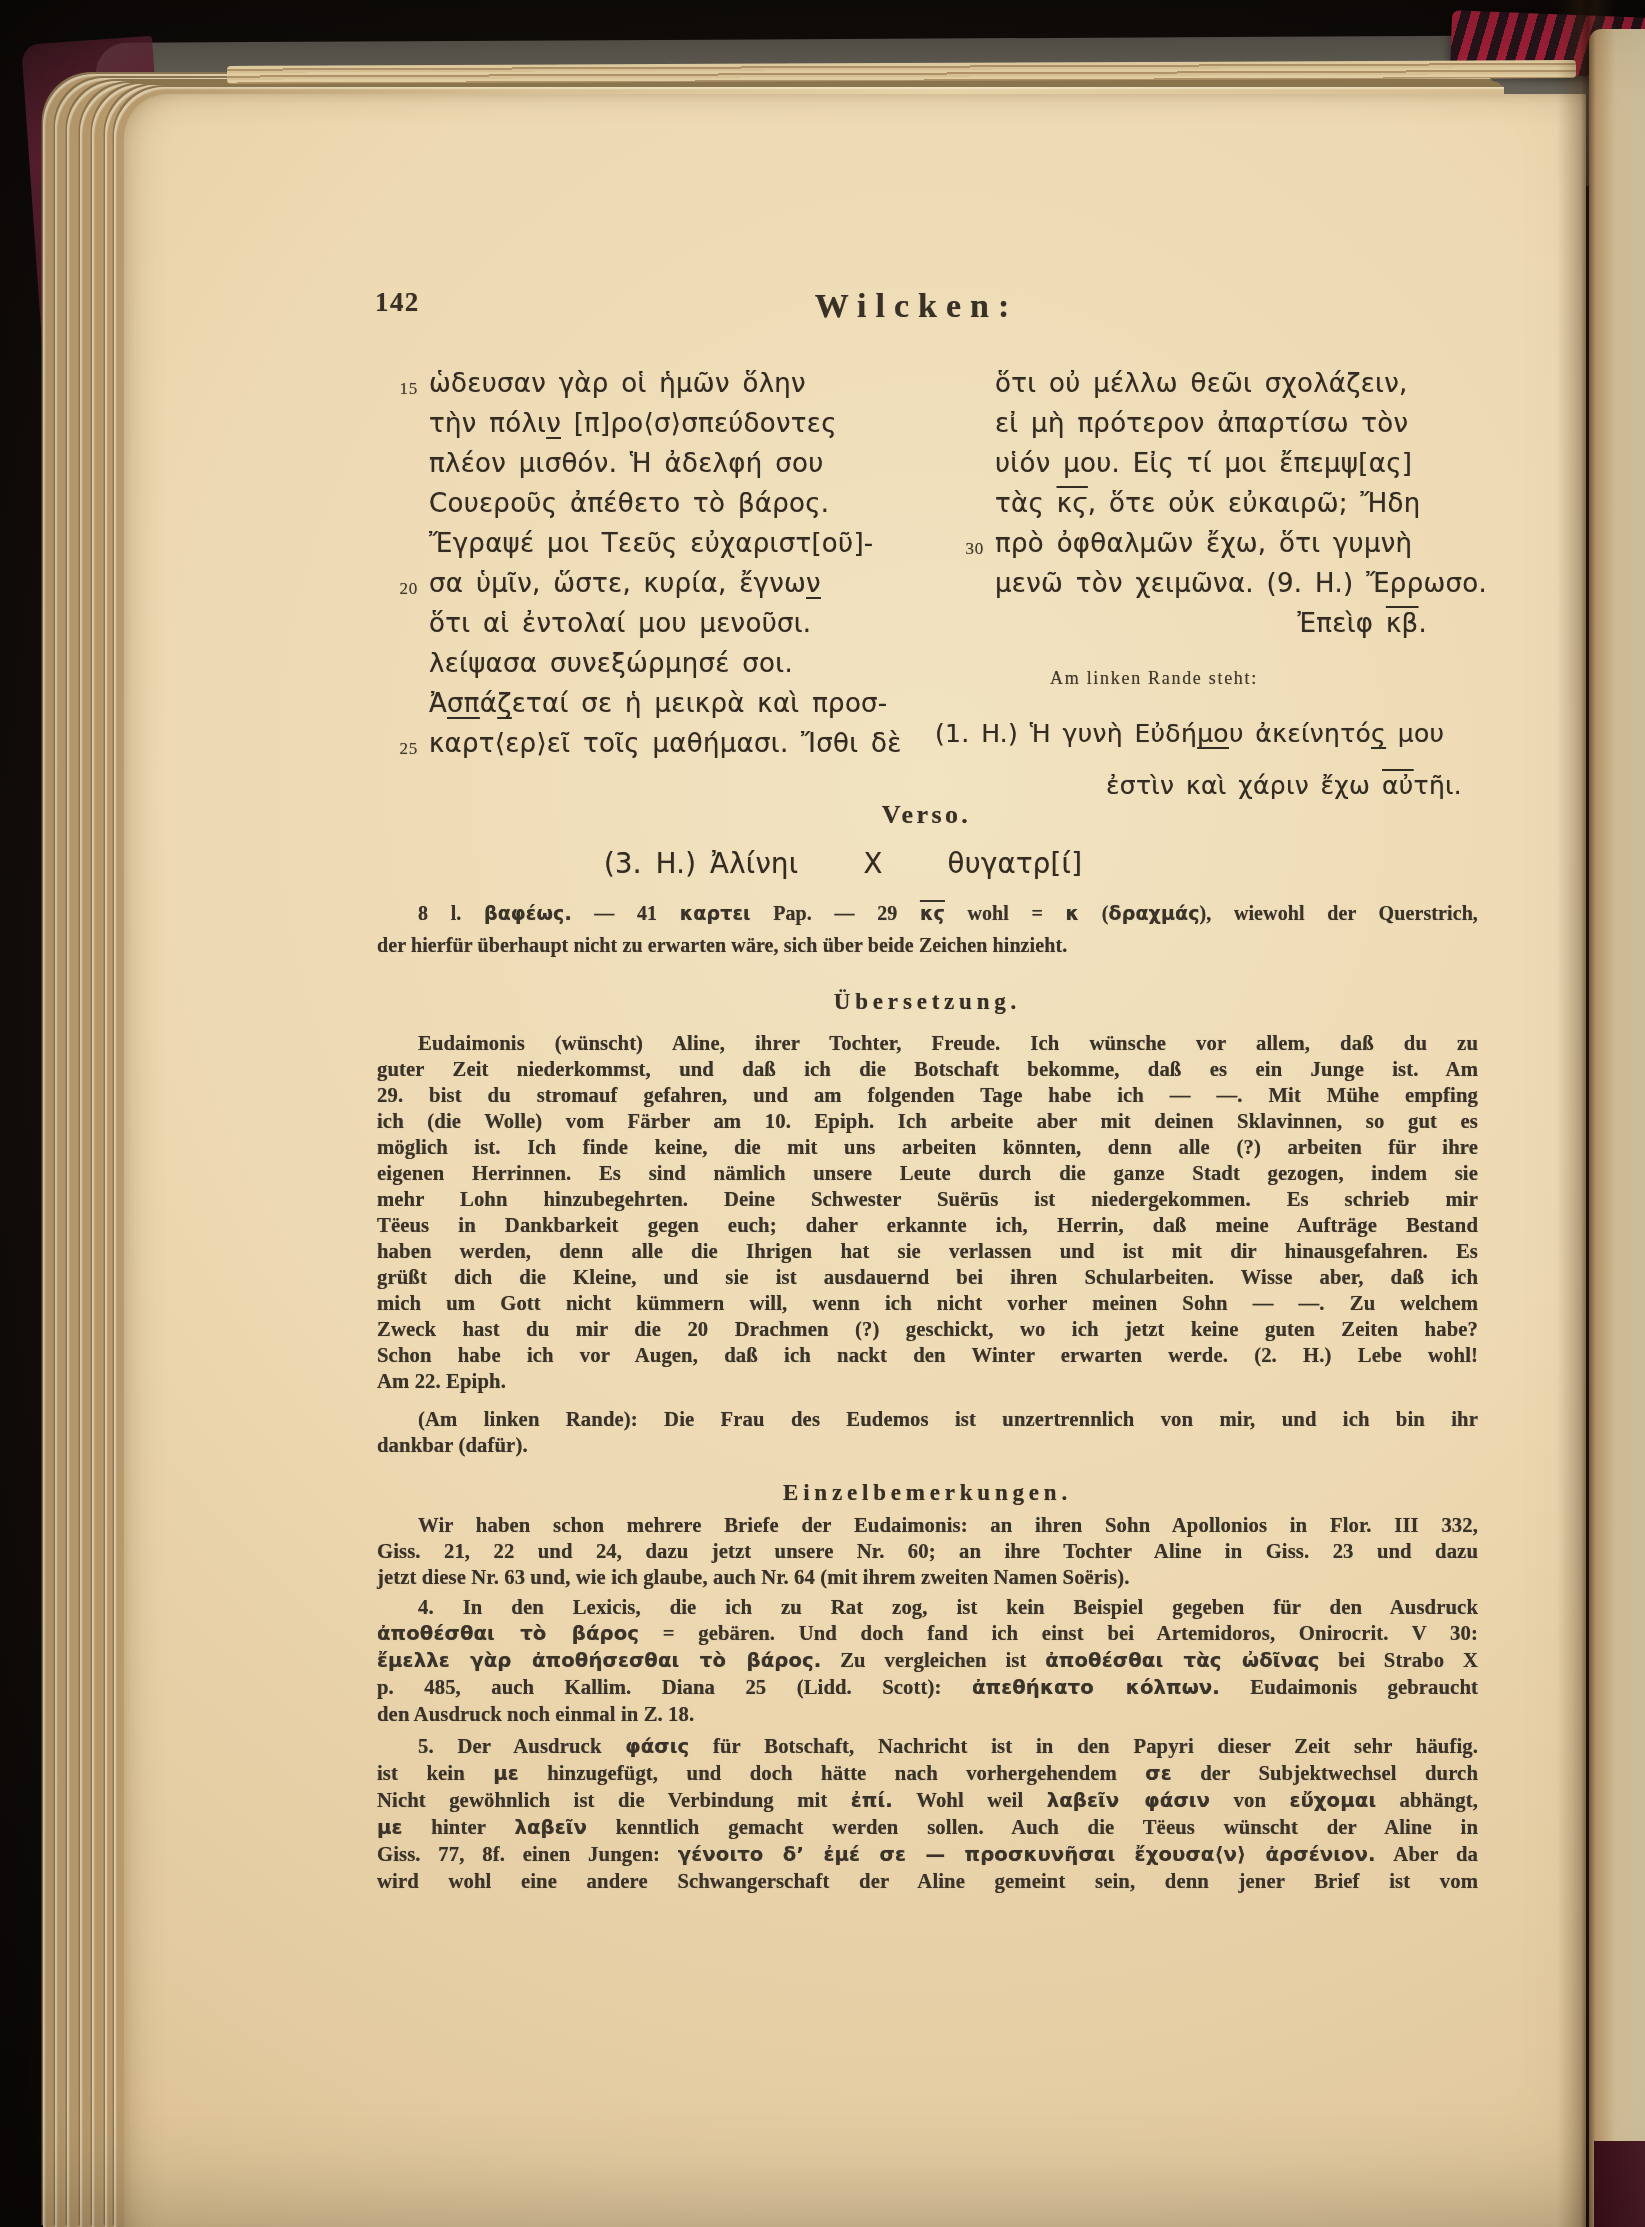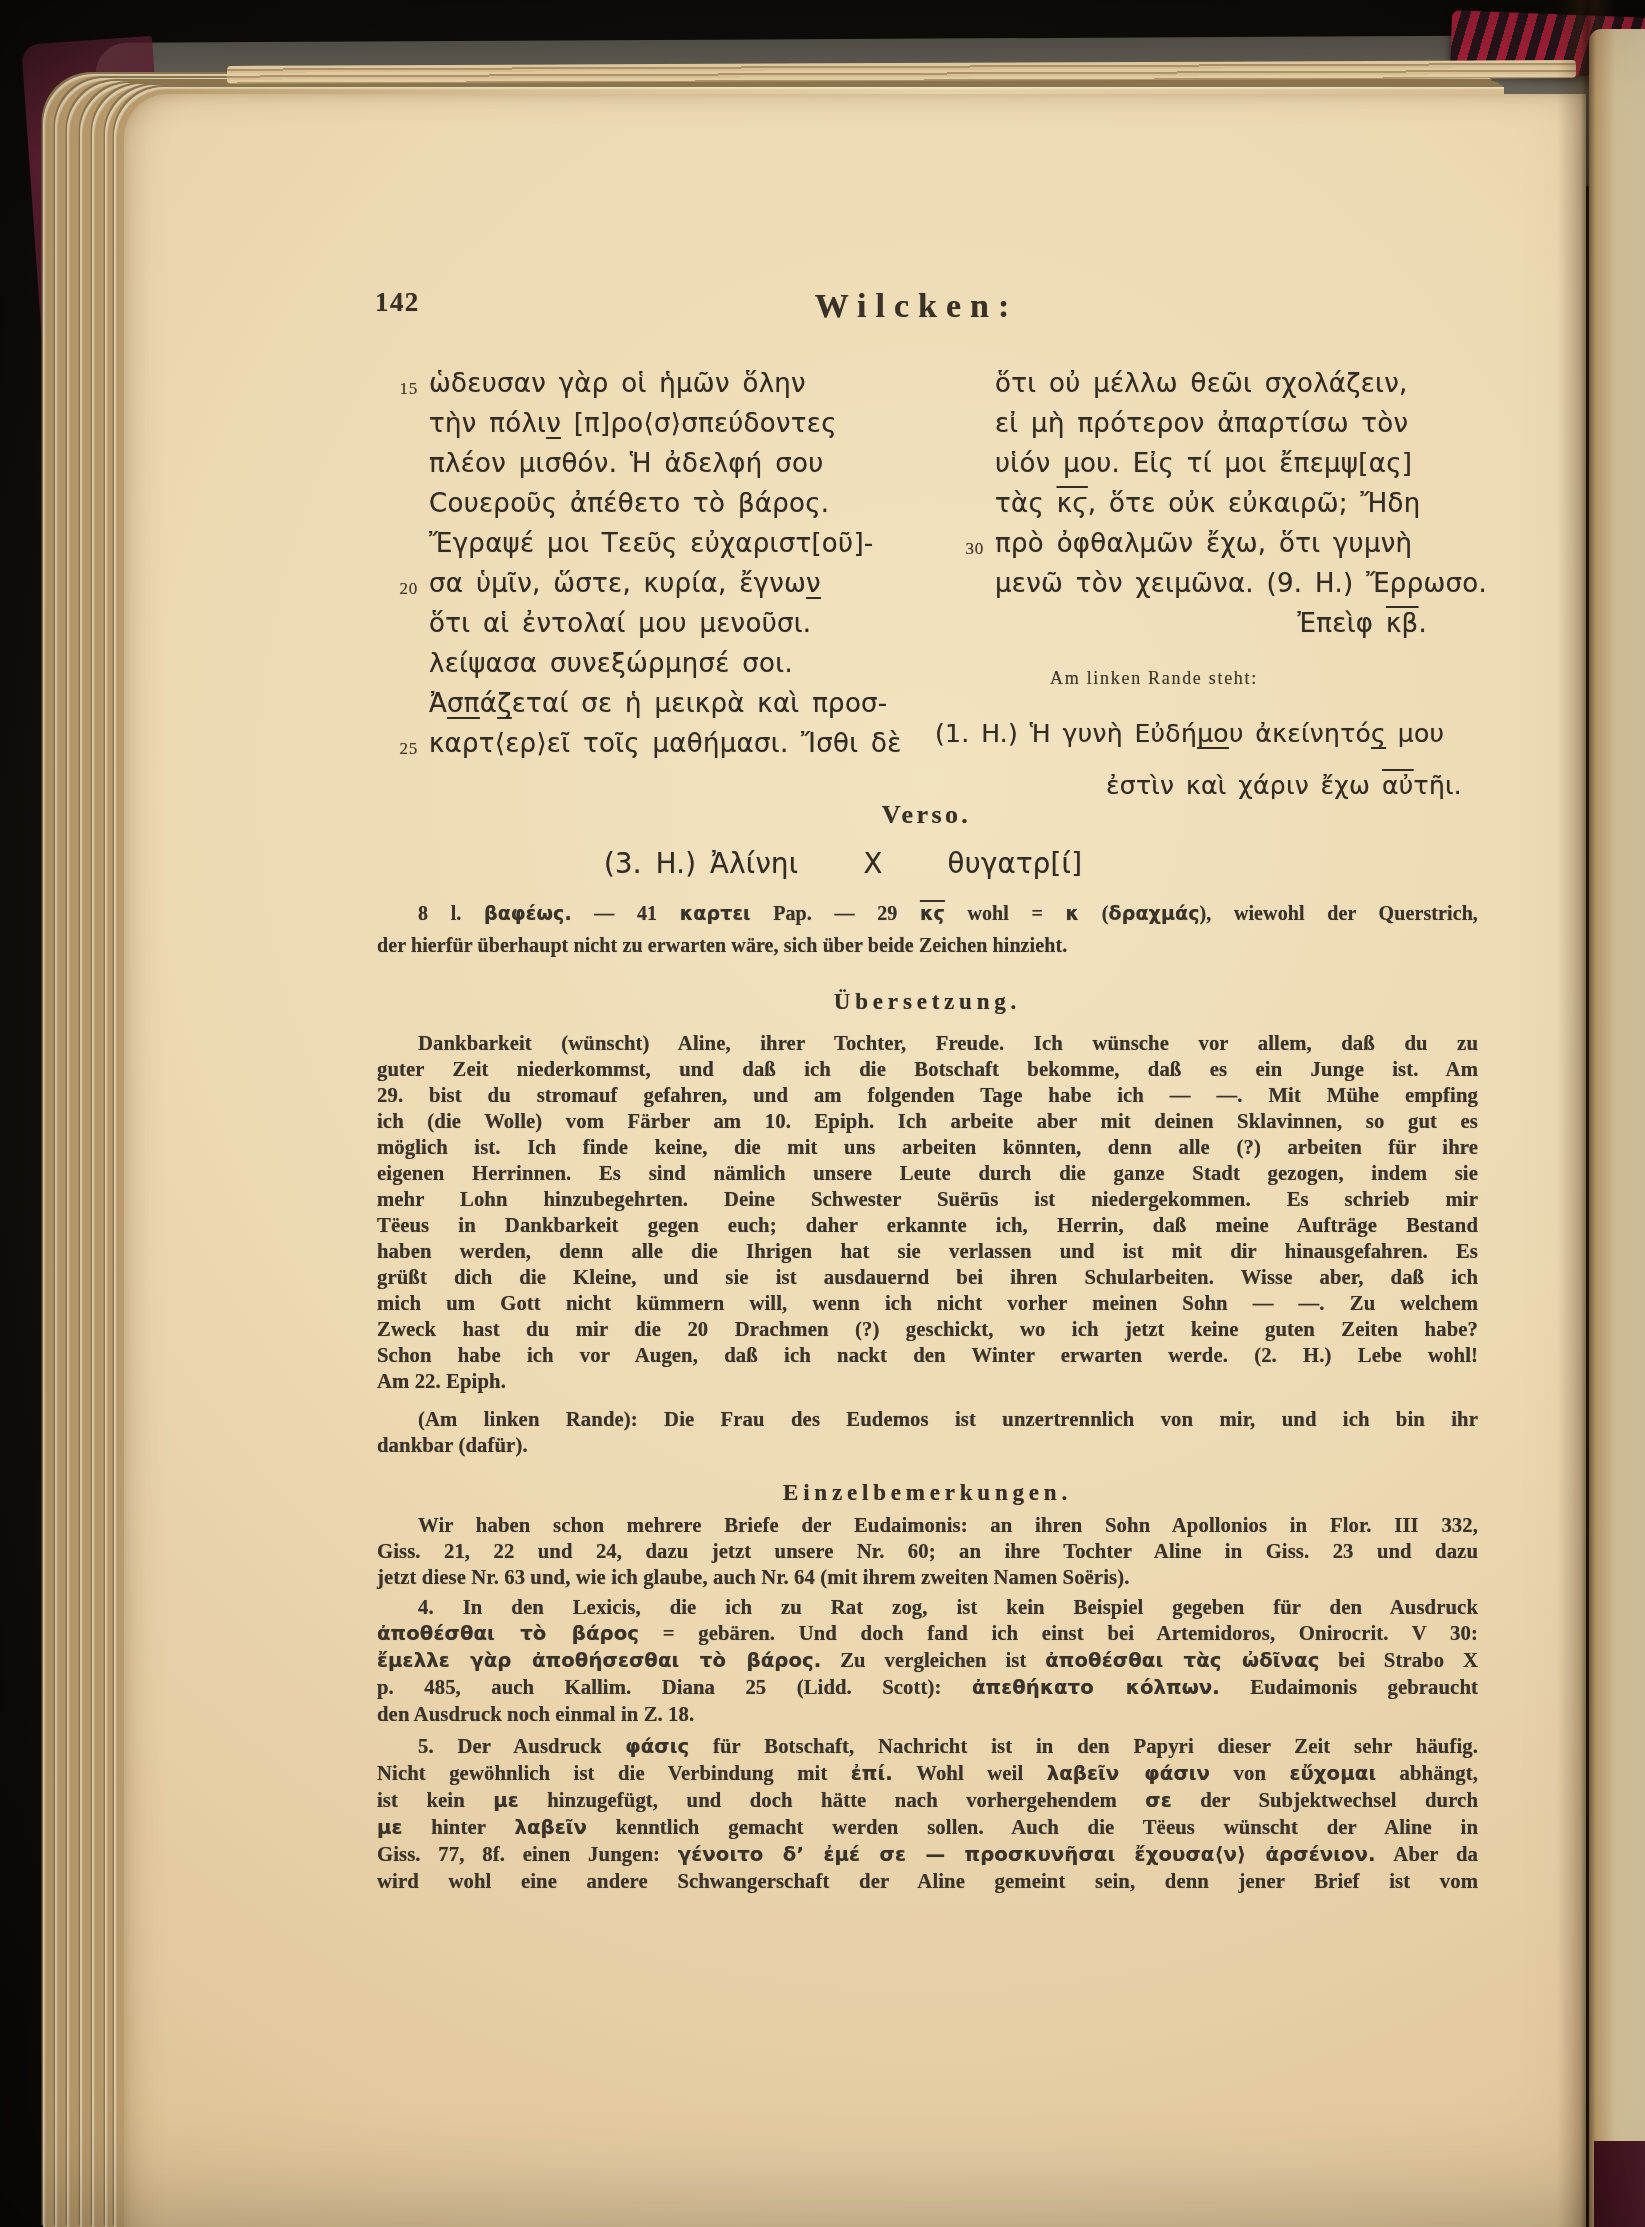--- a/index.html
+++ b/index.html
@@ -147,21 +147,21 @@
         <div class="tl" style="padding-left: 227px;"><span>(3. H.) Ἀλίνηι</span><span class="pad">Χ</span><span class="pad">θυγατρ[ί]</span></div>
       </div>
 
     <div class="abs ink" id="apparatus" style="position:absolute;left:253px;top:803px;">
         <div class="tl just" style="padding-left: 41px;"><span>8 l. </span><span class="gk">βαφέως.</span><span> — 41 </span><span class="gk">καρτει</span><span> Pap. — 29 </span><span class="gk ol">κϛ</span><span> wohl = </span><span class="gk">κ</span><span> (</span><span class="gk">δραχμάς</span><span>), wiewohl der Querstrich,</span></div>
         <div class="tl"><span>der hierfür überhaupt nicht zu erwarten wäre, sich über beide Zeichen hinzieht.</span></div>
       </div>
 
     <div class="abs ink heading" id="uebersetzung-head" style="position:absolute;left:253px;top:895px;">Übersetzung.</div>
     <div class="abs ink bodyblk" id="translation" style="left:253px;top:936px;">
-        <div class="tl just" style="padding-left: 41px;"><span>Dankbarkeit (wünscht) Aline, ihrer Tochter, Freude.  Ich wünsche vor allem, daß du zu</span></div>
+        <div class="tl just" style="padding-left: 41px;"><span>Eudaimonis (wünscht) Aline, ihrer Tochter, Freude.  Ich wünsche vor allem, daß du zu</span></div>
         <div class="tl just"><span>guter Zeit niederkommst, und daß ich die Botschaft bekomme, daß es ein Junge ist.  Am</span></div>
         <div class="tl just"><span>29. bist du stromauf gefahren, und am folgenden Tage habe ich — —.  Mit Mühe empfing</span></div>
         <div class="tl just"><span>ich (die Wolle) vom Färber am 10. Epiph.  Ich arbeite aber mit deinen Sklavinnen, so gut es</span></div>
         <div class="tl just"><span>möglich ist.  Ich finde keine, die mit uns arbeiten könnten, denn alle (?) arbeiten für ihre</span></div>
         <div class="tl just"><span>eigenen Herrinnen.  Es sind nämlich unsere Leute durch die ganze Stadt gezogen, indem sie</span></div>
         <div class="tl just"><span>mehr Lohn hinzubegehrten.  Deine Schwester Suërūs ist niedergekommen.  Es schrieb mir</span></div>
         <div class="tl just"><span>Tëeus in Dankbarkeit gegen euch; daher erkannte ich, Herrin, daß meine Aufträge Bestand</span></div>
         <div class="tl just"><span>haben werden, denn alle die Ihrigen hat sie verlassen und ist mit dir hinausgefahren.  Es</span></div>
         <div class="tl just"><span>grüßt dich die Kleine, und sie ist ausdauernd bei ihren Schularbeiten.  Wisse aber, daß ich</span></div>
         <div class="tl just"><span>mich um Gott nicht kümmern will, wenn ich nicht vorher meinen Sohn — —.  Zu welchem</span></div>
@@ -176,22 +176,22 @@
     <div class="abs ink bodyblk" id="commentary" style="left:253px;top:1418px;">
         <div class="tl just" style="padding-left: 41px;"><span>Wir haben schon mehrere Briefe der Eudaimonis: an ihren Sohn Apollonios in Flor. III 332,</span></div>
         <div class="tl just"><span>Giss. 21, 22 und 24, dazu jetzt unsere Nr. 60; an ihre Tochter Aline in Giss. 23 und dazu</span></div>
         <div class="tl"><span>jetzt diese Nr. 63 und, wie ich glaube, auch Nr. 64 (mit ihrem zweiten Namen Soëris).</span></div>
         <div class="tl just" style="margin-top: 4.1px; padding-left: 41px;"><span>4.  In den Lexicis, die ich zu Rat zog, ist kein Beispiel gegeben für den Ausdruck</span></div>
         <div class="tl just"><span class="gk">ἀποθέσθαι τὸ βάρος</span><span> = gebären.  Und doch fand ich einst bei Artemidoros, Onirocrit. V 30:</span></div>
         <div class="tl just"><span class="gk">ἔμελλε γὰρ ἀποθήσεσθαι τὸ βάρος.</span><span>  Zu vergleichen ist </span><span class="gk">ἀποθέσθαι τὰς ὠδῖνας</span><span> bei Strabo X</span></div>
         <div class="tl just"><span>p. 485, auch Kallim. Diana 25 (Lidd. Scott):  </span><span class="gk">ἀπεθήκατο κόλπων.</span><span>  Eudaimonis gebraucht</span></div>
         <div class="tl"><span>den Ausdruck noch einmal in Z. 18.</span></div>
         <div class="tl just" style="margin-top: 6.2px; padding-left: 41px;"><span>5.  Der Ausdruck </span><span class="gk">φάσις</span><span> für Botschaft, Nachricht ist in den Papyri dieser Zeit sehr häufig.</span></div>
+        <div class="tl just"><span>ist kein </span><span class="gk">με</span><span> hinzugefügt, und doch hätte nach vorhergehendem </span><span class="gk">σε</span><span> der Subjektwechsel durch</span></div>
         <div class="tl just"><span>Nicht gewöhnlich ist die Verbindung mit </span><span class="gk">ἐπί.</span><span> Wohl weil </span><span class="gk">λαβεῖν φάσιν</span><span> von </span><span class="gk">εὔχομαι</span><span> abhängt,</span></div>
-        <div class="tl just"><span>ist kein </span><span class="gk">με</span><span> hinzugefügt, und doch hätte nach vorhergehendem </span><span class="gk">σε</span><span> der Subjektwechsel durch</span></div>
         <div class="tl just"><span class="gk">με</span><span> hinter </span><span class="gk">λαβεῖν</span><span> kenntlich gemacht werden sollen.  Auch die Tëeus wünscht der Aline in</span></div>
         <div class="tl just"><span>Giss. 77, 8f. einen Jungen: </span><span class="gk">γένοιτο δ’ ἐμέ σε — προσκυνῆσαι ἔχουσα⟨ν⟩ ἀρσένιον.</span><span>  Aber da</span></div>
         <div class="tl just"><span>wird wohl eine andere Schwangerschaft der Aline gemeint sein, denn jener Brief ist vom</span></div>
       </div>
   </div>
 
   <div id="gutter"></div>
   <div id="cover-bottomright"></div>
   <div id="vignette"></div>
 </div>

